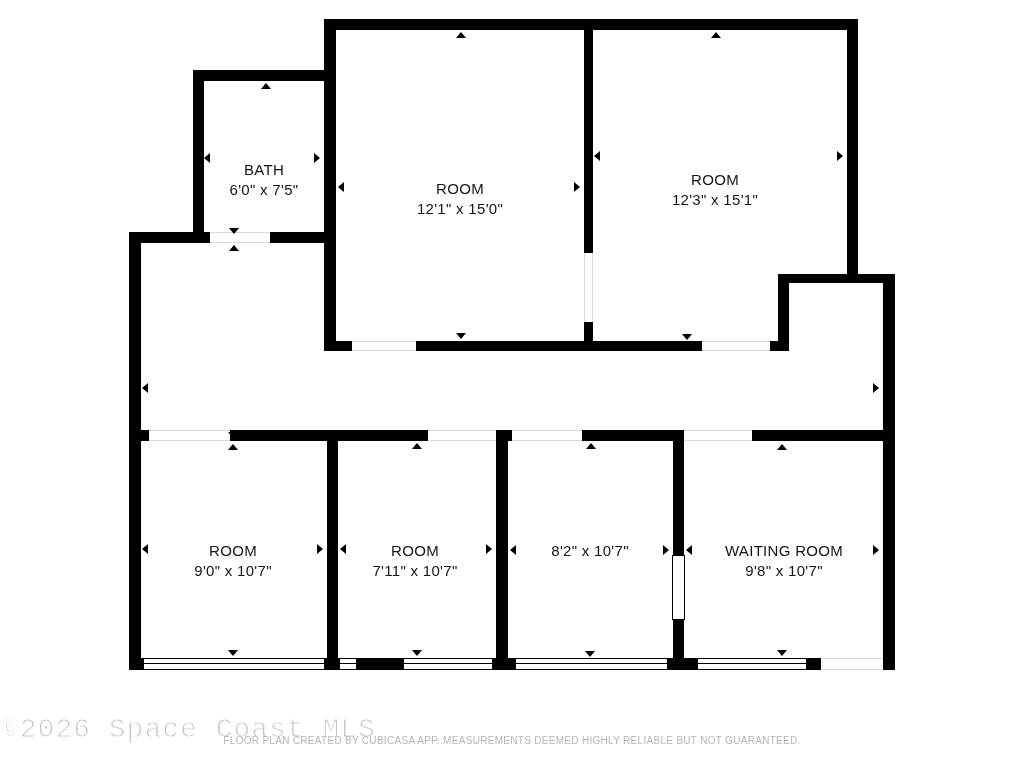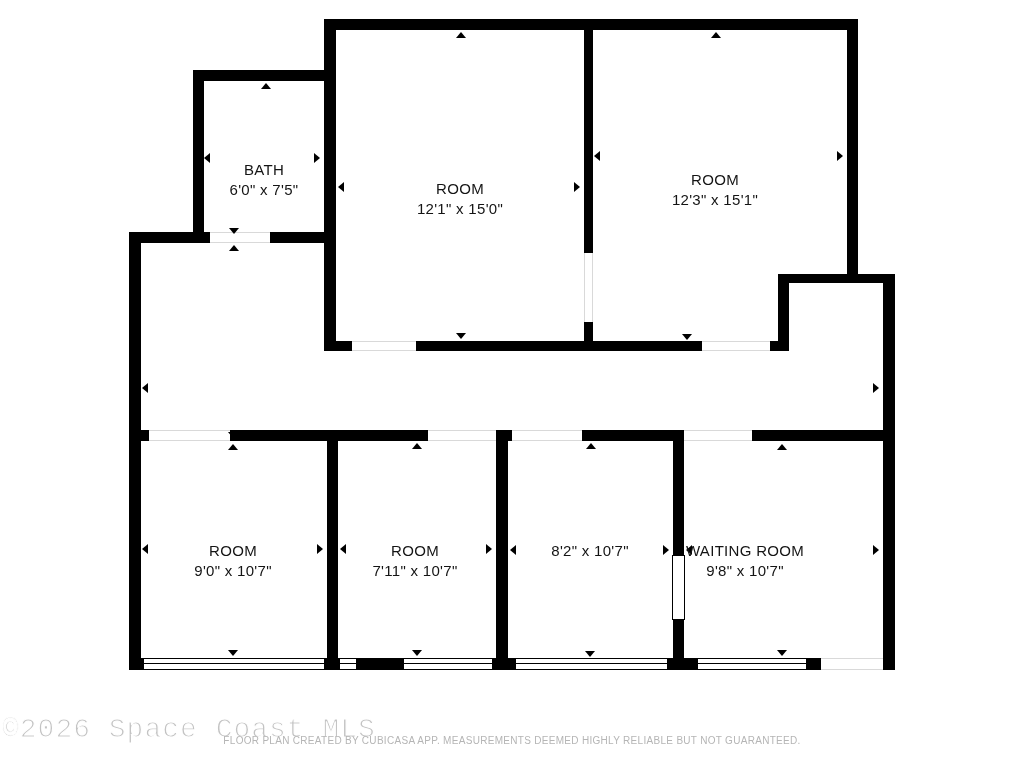--- a/index.html
+++ b/index.html
@@ -139,21 +139,21 @@
     <span class="nm">ROOM</span>
     <span class="dm">9'0" x 10'7"</span>
   </div>
   <div class="room-label" style="left:305px;top:541px;">
     <span class="nm">ROOM</span>
     <span class="dm">7'11" x 10'7"</span>
   </div>
   <div class="room-label" style="left:480px;top:541px;">
     <span class="dm">8'2" x 10'7"</span>
   </div>
-  <div class="room-label" style="left:635px;top:541px;">
+  <div class="room-label" style="left:674px;top:541px;">
     <span class="nm">WAITING ROOM</span>
     <span class="dm">9'8" x 10'7"</span>
   </div>
 
   <div class="watermark">©2026 Space Coast MLS</div>
   <div class="disclaimer">FLOOR PLAN CREATED BY CUBICASA APP. MEASUREMENTS DEEMED HIGHLY RELIABLE BUT NOT GUARANTEED.</div>
 
 </div>
 
 </body></html>

